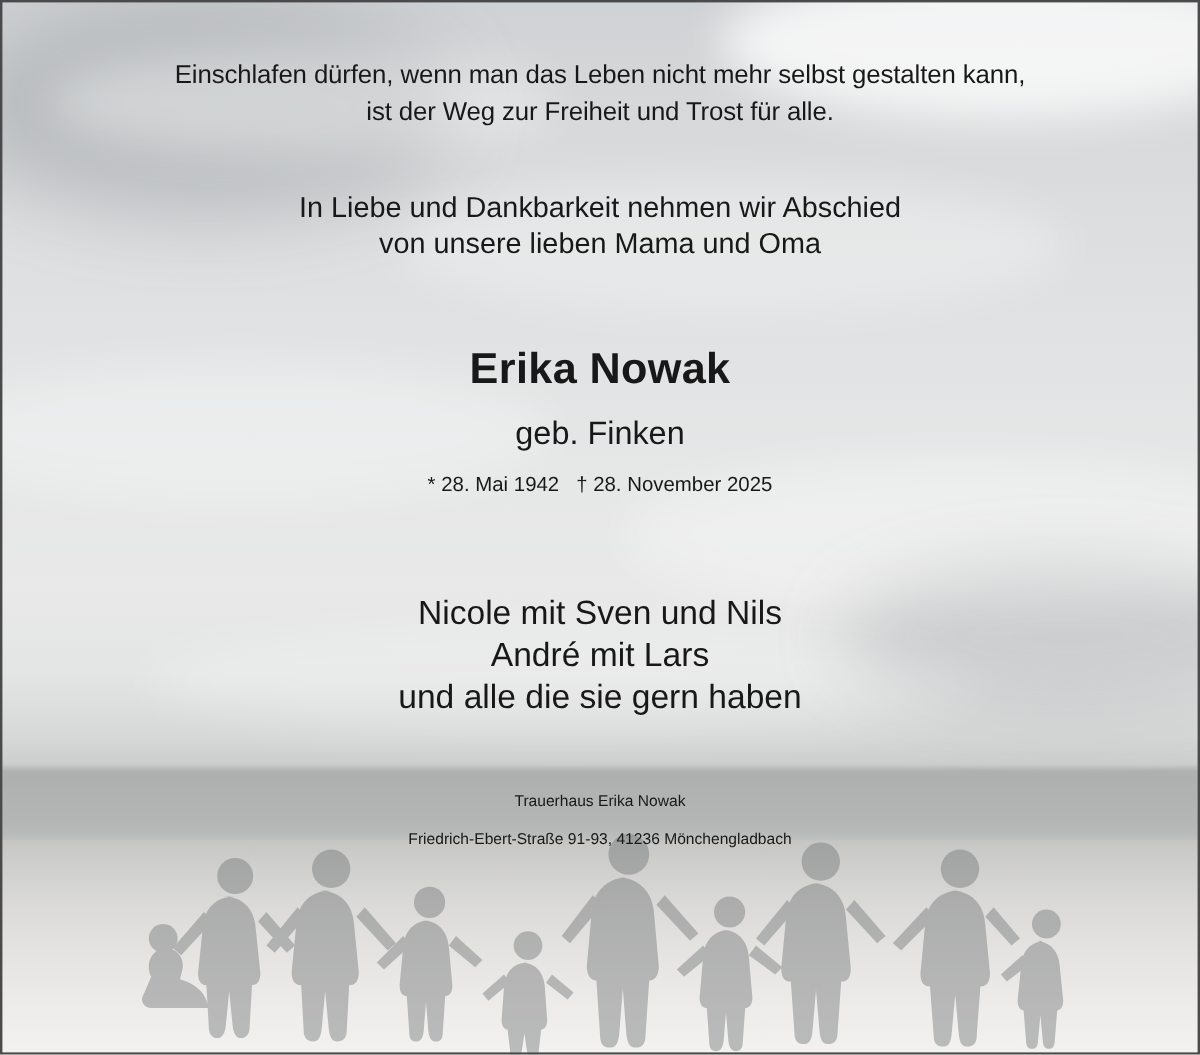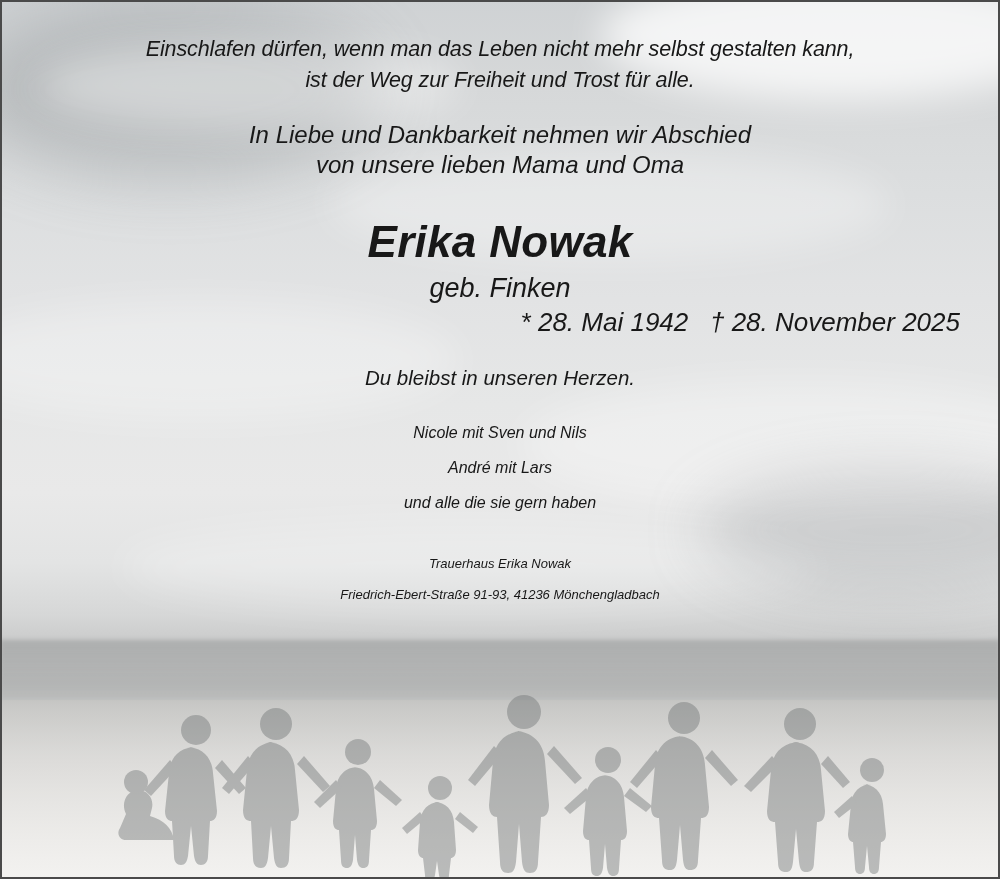--- a/index.html
+++ b/index.html
@@ -88,59 +88,58 @@
   }
   
   .content {
     position: absolute;
     inset: 0;
     padding: 34px 40px 0 40px;
     box-sizing: border-box;
     text-align: center;
     color: #181818;
   }
-  .block { margin: 0; font-style: italic; }
+  .block { margin: 13px; }
   .verse {
     font-size: 21.5px;
     line-height: 31px;
     font-weight: 400;
     letter-spacing: -0.1px;
   }
   .spacer-a { height: 24px; }
   .farewell {
     font-size: 24px;
     line-height: 30px;
   }
   .spacer-b { height: 36px; }
   .name {
-    font-size: 44px;
+    font-size: 36px;
     font-weight: bold;
     letter-spacing: 0.3px;
     line-height: 52px;
   }
   .born {
     font-size: 27px;
     line-height: 30px;
     margin-top: 5px;
   }
   .dates {
-    font-size: 26px;
+    font-size: 17px;
     line-height: 30px;
     margin-top: 4px;
     white-space: pre;
-    text-align: right;
   }
   .spacer-c { height: 26px; }
   .memory {
     font-size: 20.5px;
     line-height: 30px;
   }
   .spacer-d { height: 22px; }
   .family {
-    font-size: 16px;
+    font-size: 28px;
     line-height: 35px;
   }
   .spacer-e { height: 28px; }
   .address {
     font-size: 13px;
     line-height: 31px;
   }
   .spacer-f { height: 26px; }
   .ceremony {
     font-size: 20.5px;
@@ -234,21 +233,20 @@
     </div>
 
     <div class="spacer-b"></div>
 
     <div class="block name">Erika Nowak</div>
     <div class="block born">geb. Finken</div>
     <div class="block dates">* 28. Mai 1942   † 28. November 2025</div>
 
     <div class="spacer-c"></div>
 
-    <div class="block memory">Du bleibst in unseren Herzen.</div>
 
     <div class="spacer-d"></div>
 
     <div class="block family">
       <div>Nicole mit Sven und Nils</div>
       <div>André mit Lars</div>
       <div>und alle die sie gern haben</div>
     </div>
 
     <div class="spacer-e"></div>

